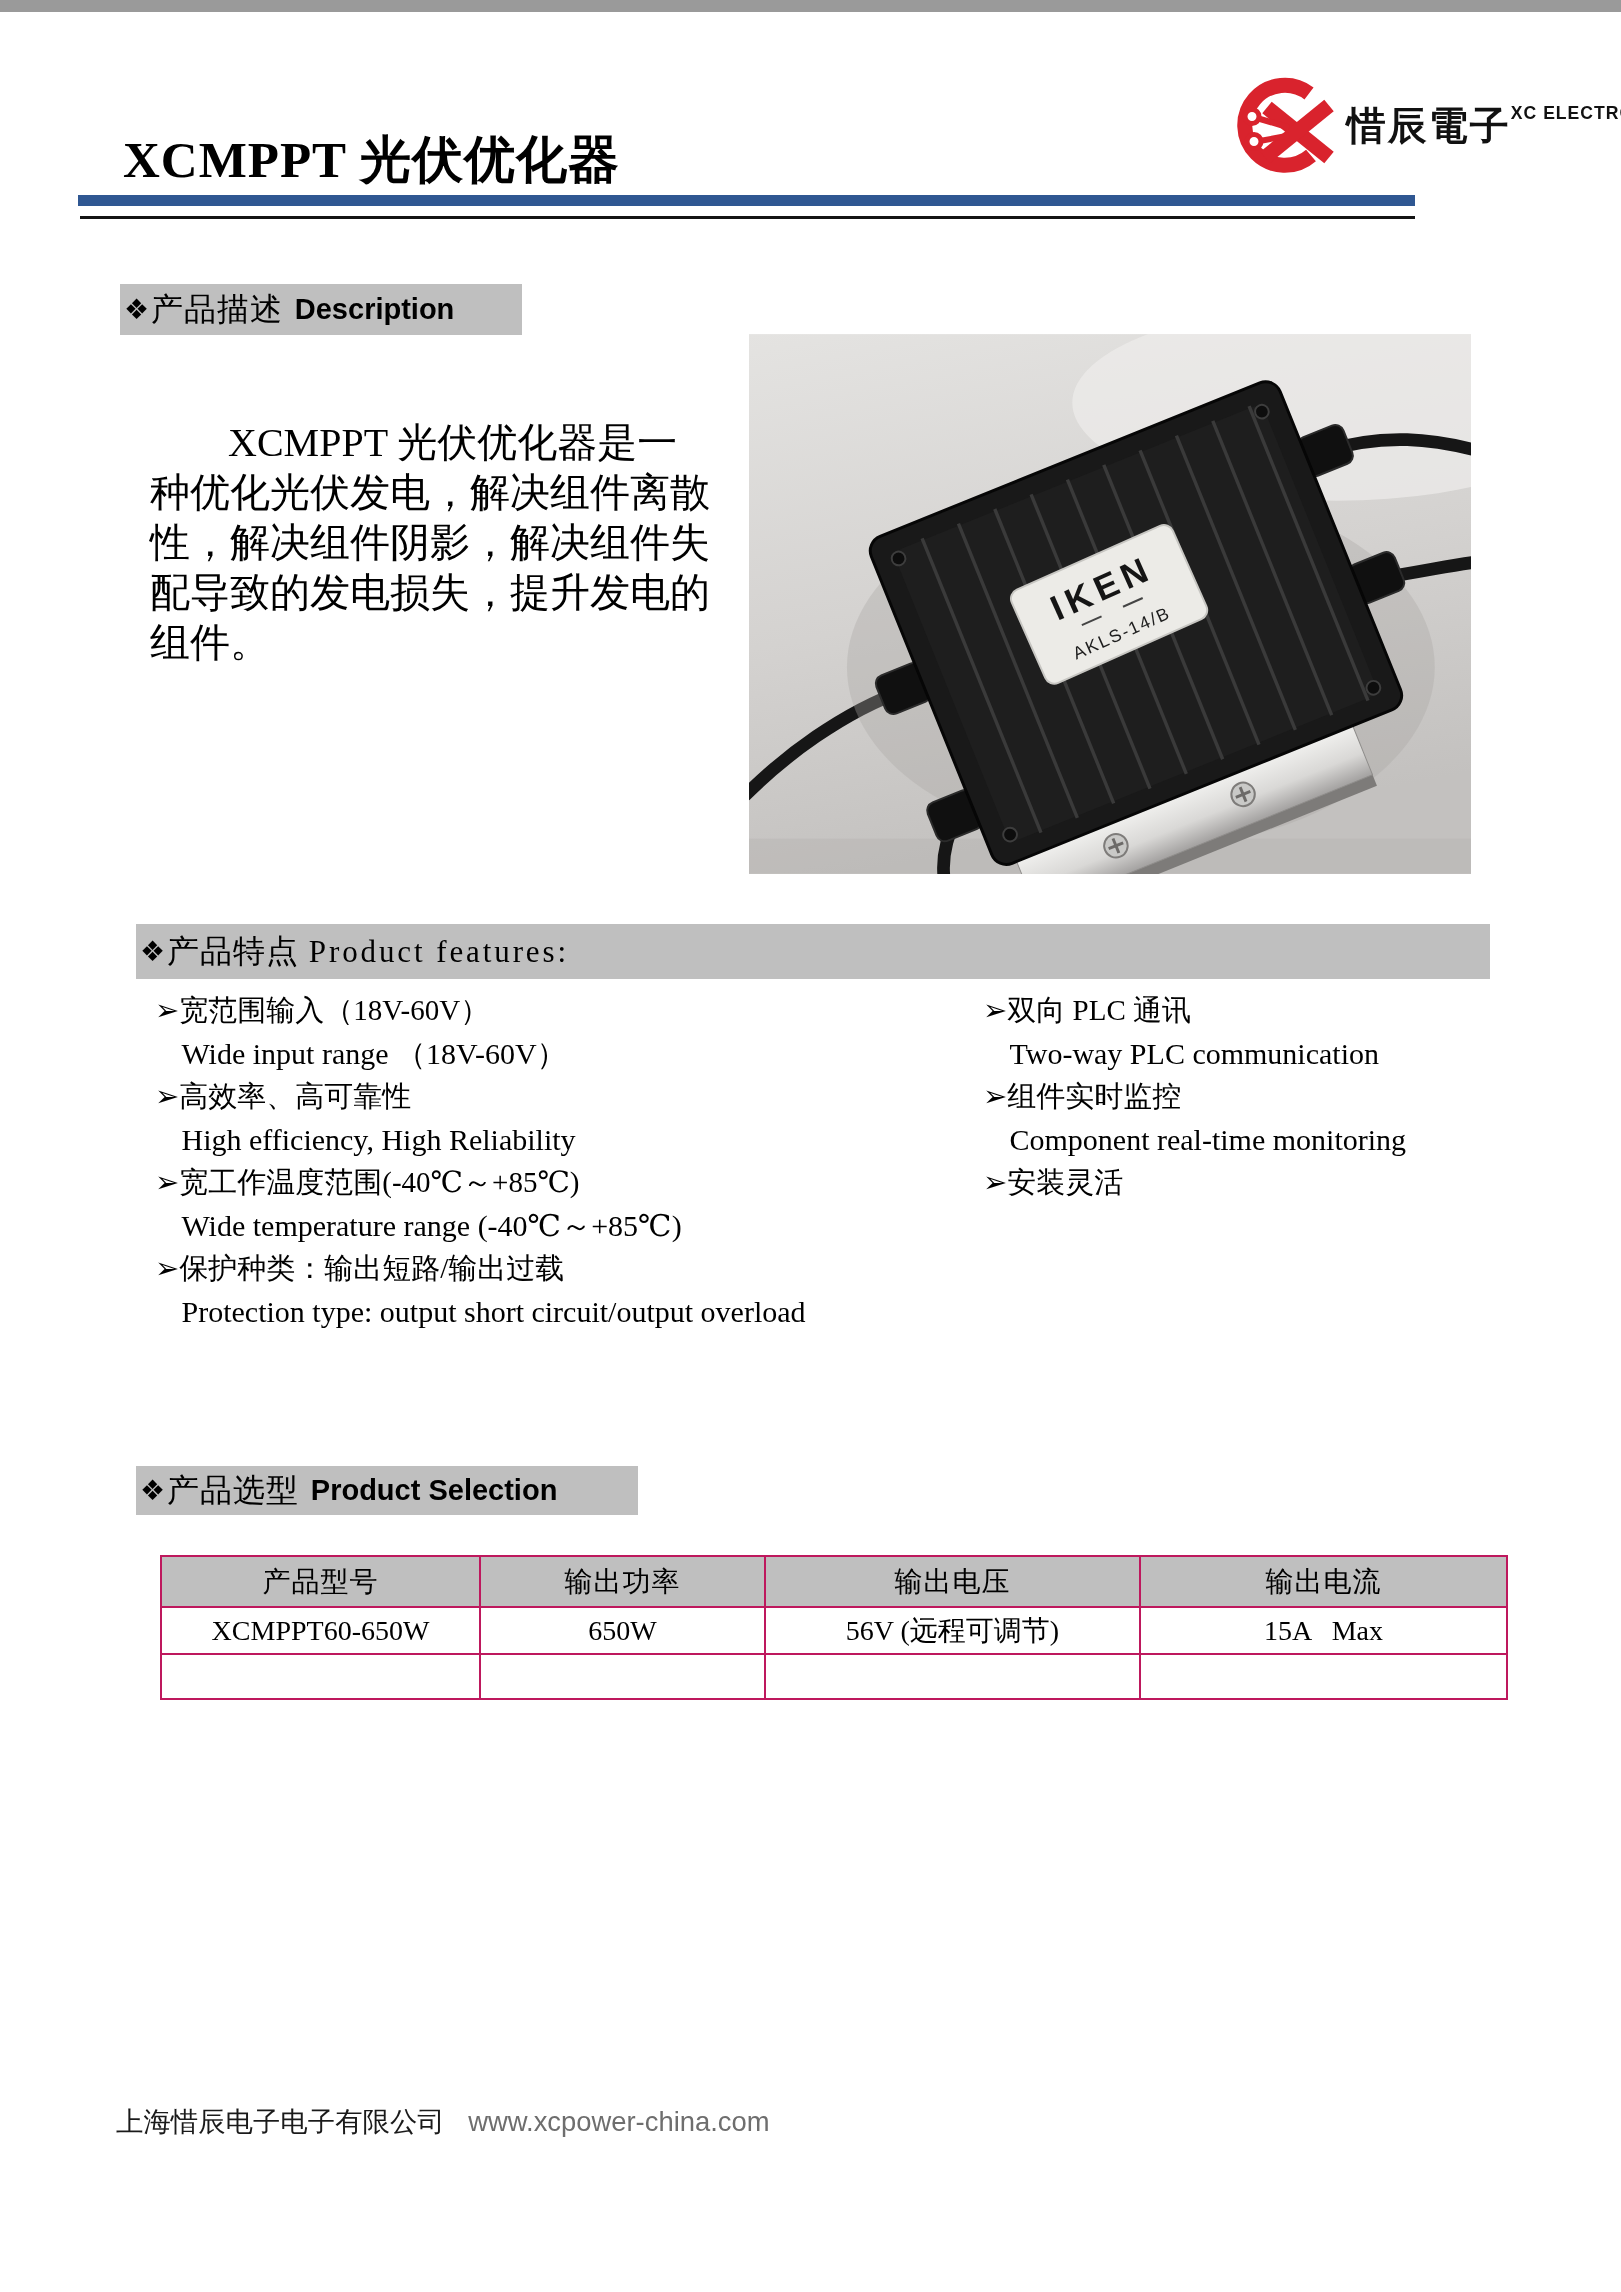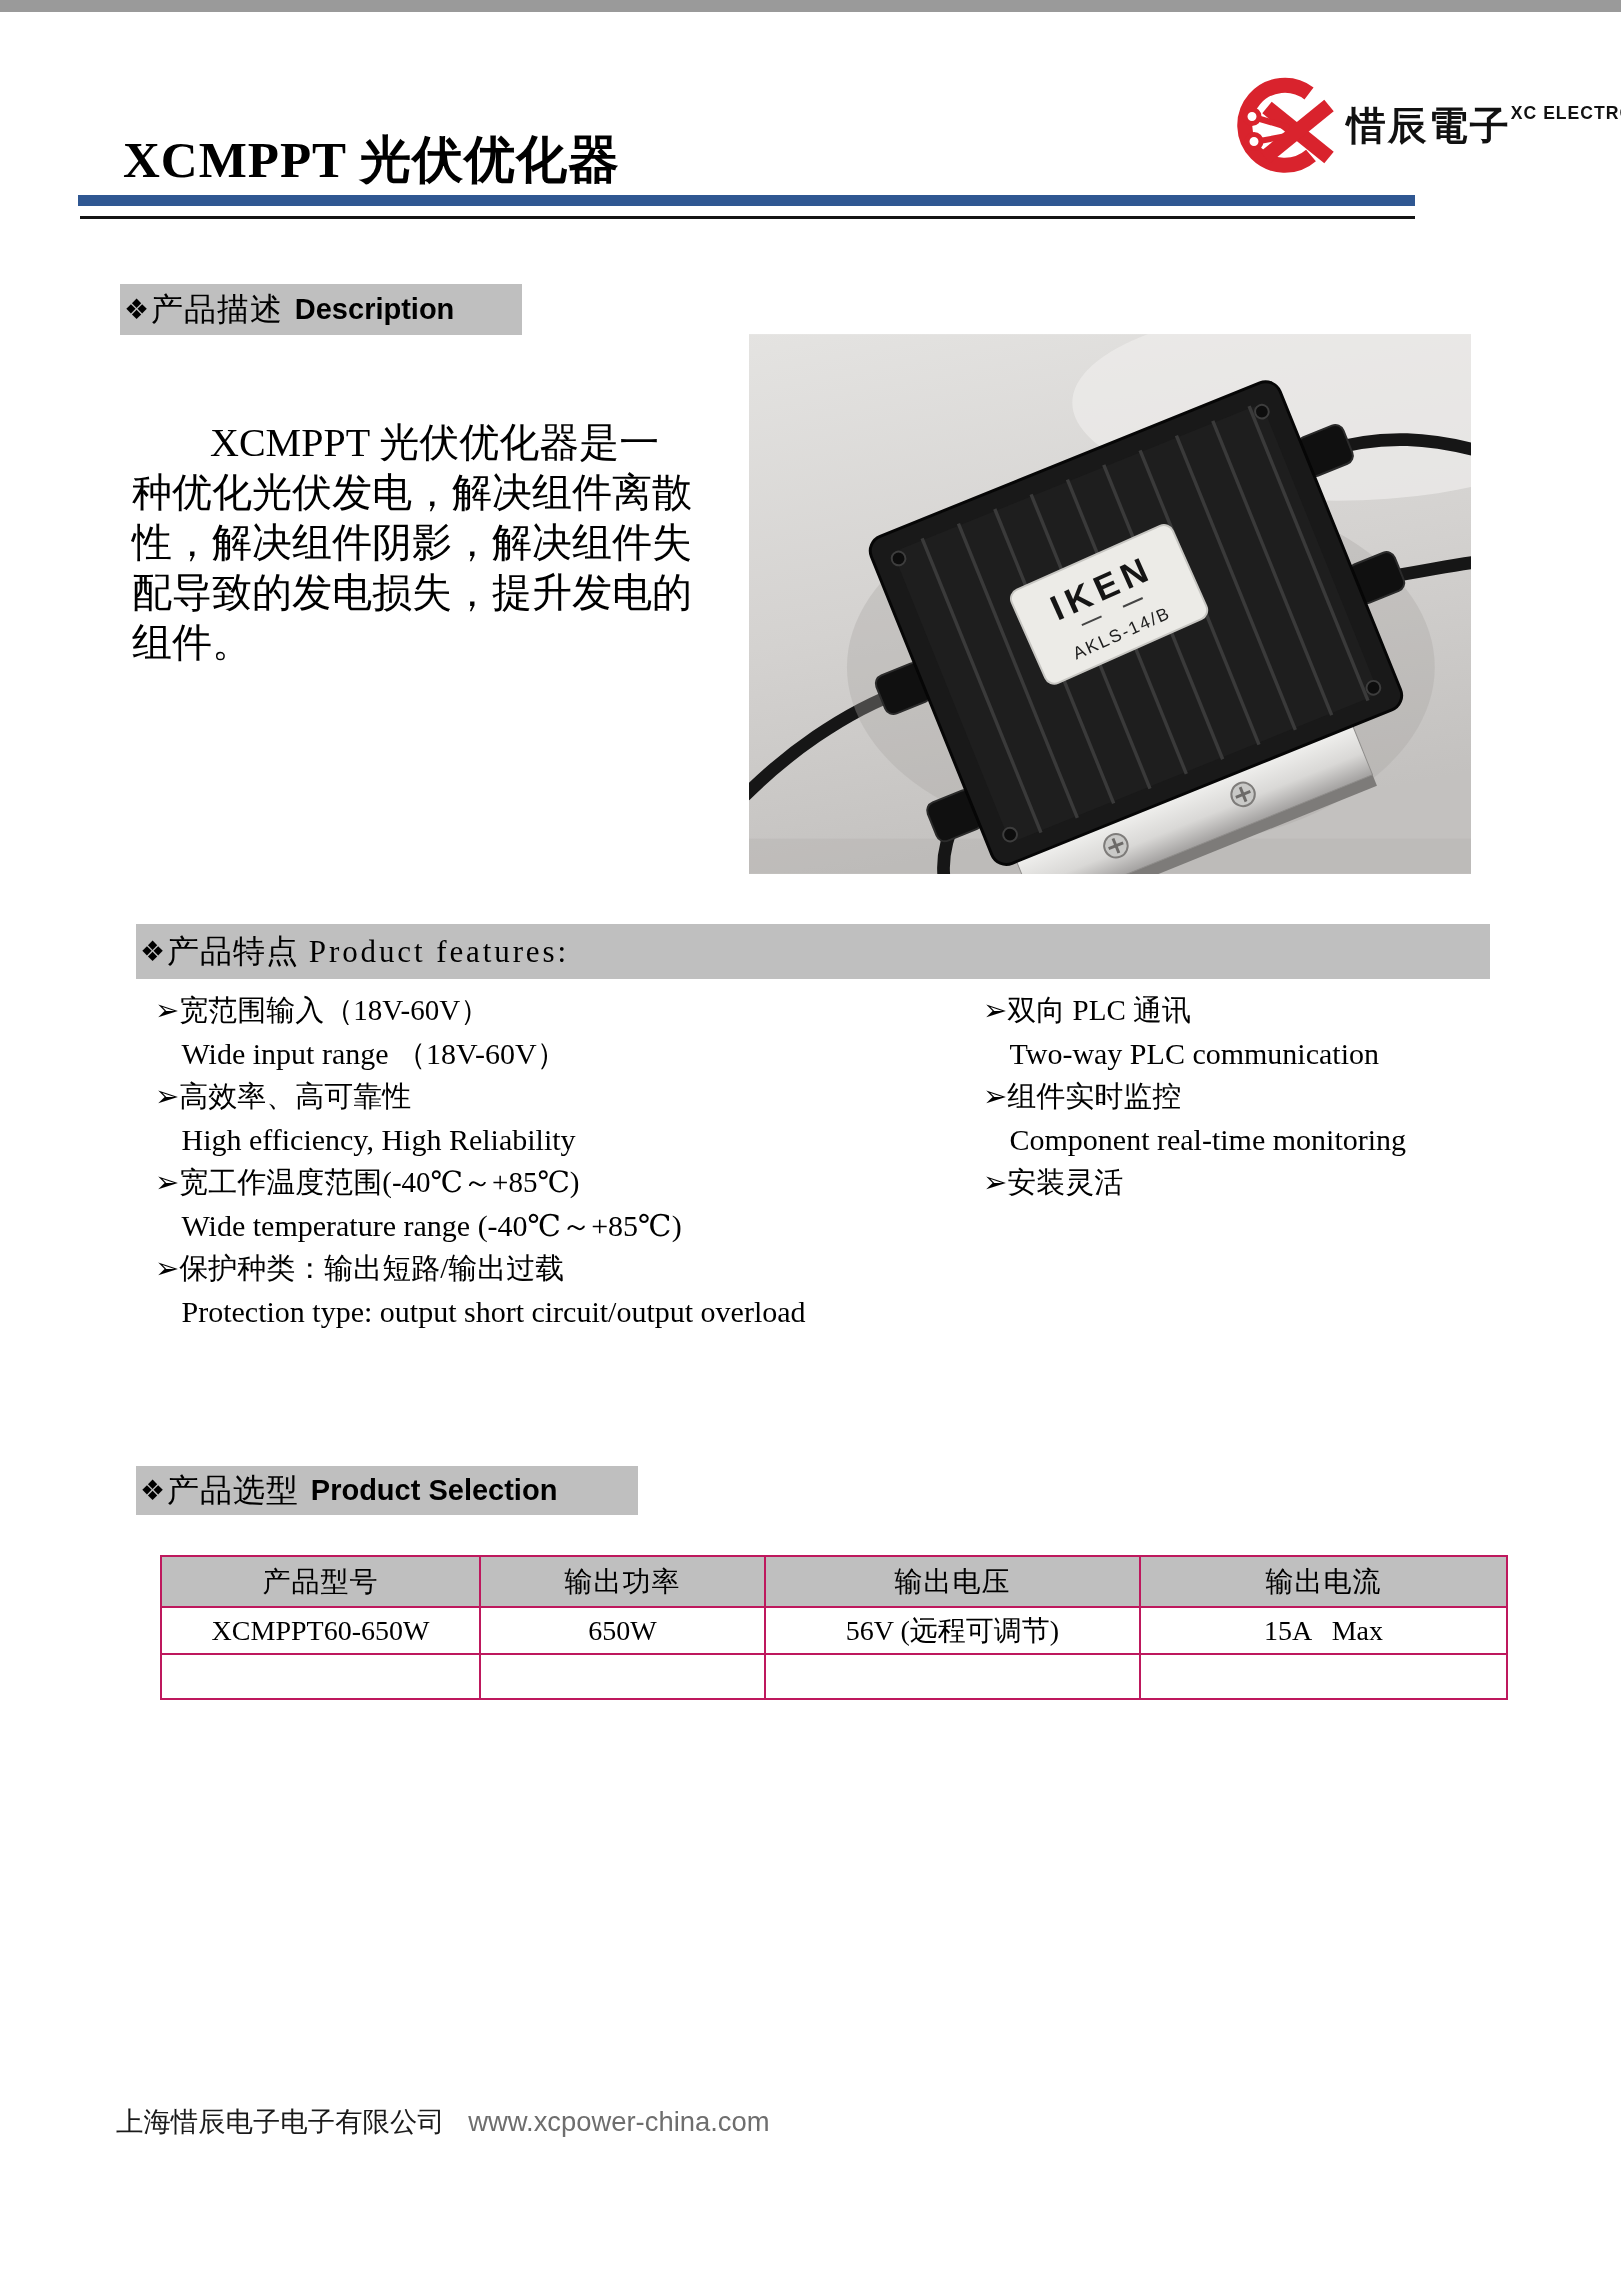--- a/index.html
+++ b/index.html
@@ -44,21 +44,21 @@
   }
   .section-bar .en-mono{
     font-family:"Liberation Serif","DejaVu Serif",serif;
     font-size:31px;margin-left:9.8px;letter-spacing:2.9px;
   }
   .bar-description{left:120px;top:272px;width:398px;height:51px;}
   .bar-features{left:136px;top:912px;width:1350px;height:55px;}
   .bar-selection{left:136px;top:1454px;width:498px;height:49px;}
 
   
-  .desc{left:132px;top:406px;width:588px;}
+  .desc{left:150px;top:406px;width:588px;}
   .desc .pline{height:50px;line-height:50px;font-size:40px;white-space:nowrap;}
   .desc .pline.first{padding-left:78px;}
 
   
   .photo{left:749px;top:322px;width:722px;height:540px;}
 
   
   .feat-col{display:flex;flex-direction:column;}
   .feat-left{left:155px;top:977px;width:814px;}
   .feat-right{left:983px;top:977px;width:549px;}

